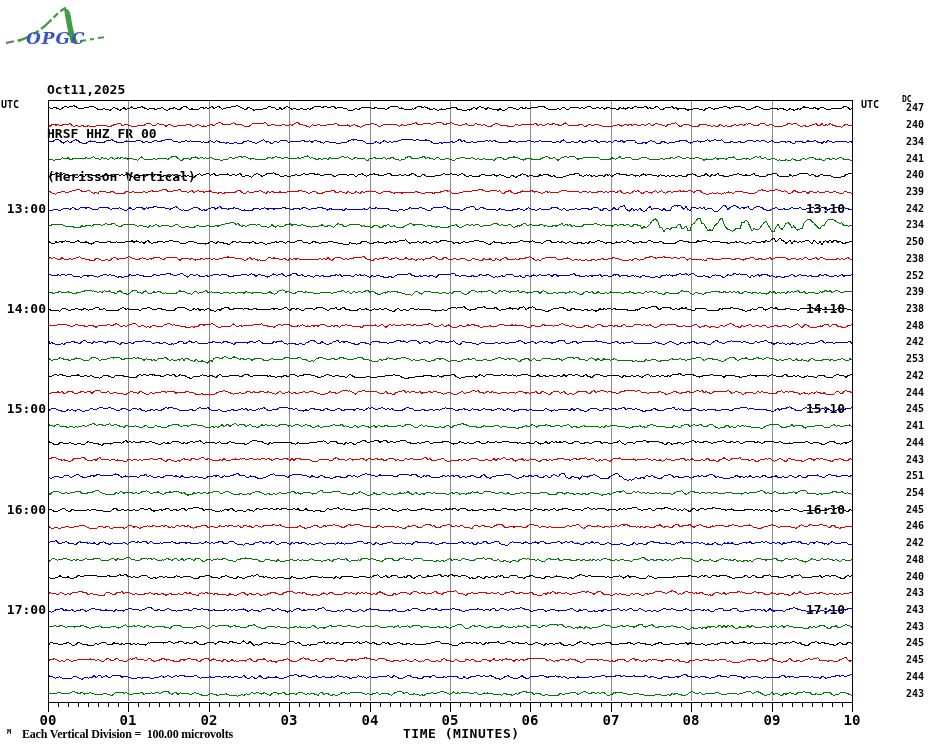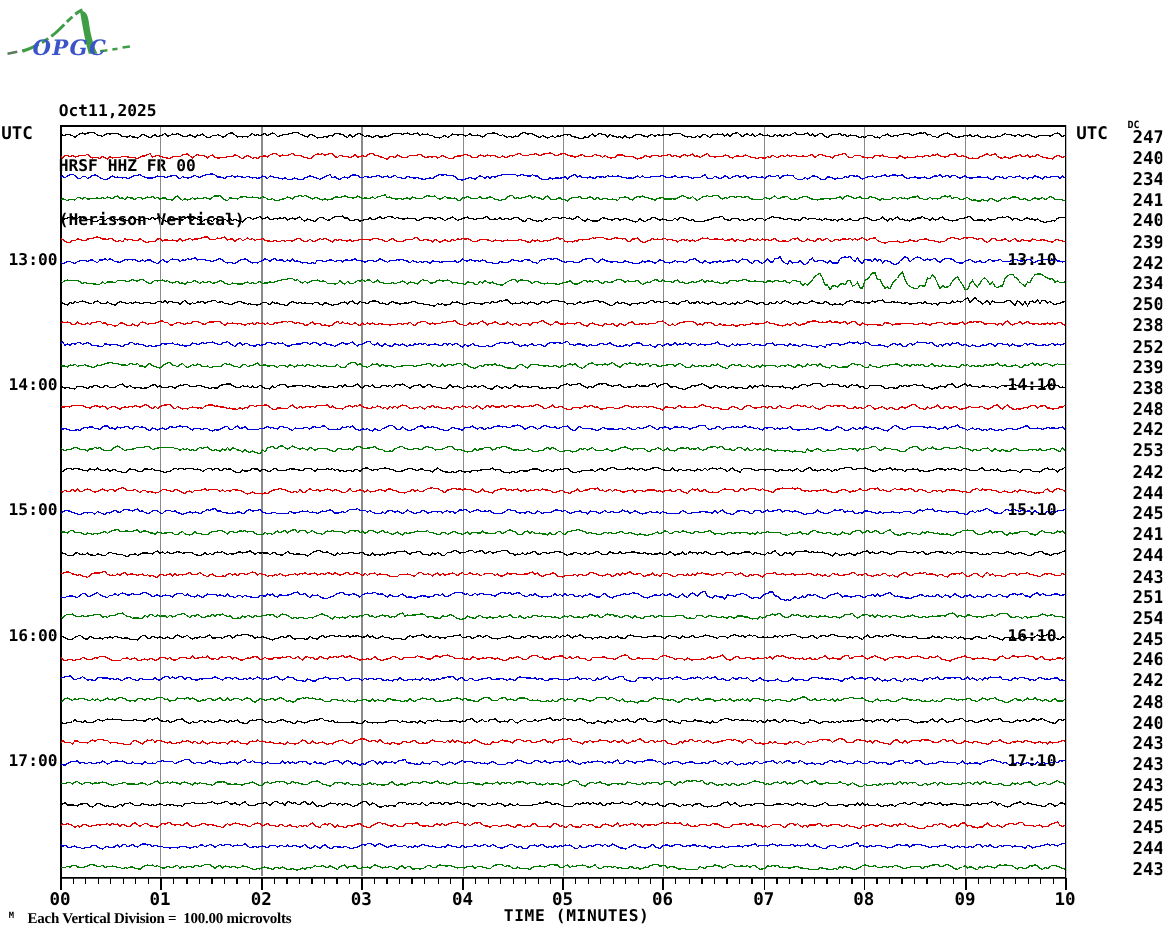--- a/index.html
+++ b/index.html
@@ -1,25 +1,25 @@
 <!DOCTYPE html>
 <html><head>
 <meta charset="utf-8">
 <style>
   html,body{margin:0;padding:0;background:#ffffff;}
   .screen{position:relative;width:930px;height:744px;background:#ffffff;overflow:hidden;
           font-family:"DejaVu Sans Mono",monospace;color:#000;}
   .abs{position:absolute;}
   .hdr{font-size:13px;font-weight:bold;line-height:14.5px;white-space:pre;}
-  .utc{font-size:14px;font-weight:bold;text-align:center;}
+  .utc{font-size:10px;font-weight:bold;text-align:center;}
   .dc-lab{font-size:8px;font-weight:bold;letter-spacing:0px;}
   .hour-label{font-size:13px;font-weight:bold;white-space:nowrap;}
   .left-hours .hour-label{position:absolute;right:0;}
   .right-hours .hour-label{position:absolute;left:0;}
-  .dc-val{position:absolute;font-size:14px;font-weight:bold;text-align:center;}
+  .dc-val{position:absolute;font-size:10px;font-weight:bold;text-align:center;}
   .xtick-label{position:absolute;font-size:14px;font-weight:bold;width:36px;text-align:center;}
   .time-axis-label{font-size:13px;font-weight:bold;letter-spacing:0.5px;}
   .note{font-size:12px;font-weight:bold;letter-spacing:-0.2px;white-space:pre;font-family:Liberation Serif, serif;}
   .corner-mark{font-size:7px;font-weight:bold;}
   svg{display:block;}
 </style>
 </head>
 <body>
 
 <div class="screen">

